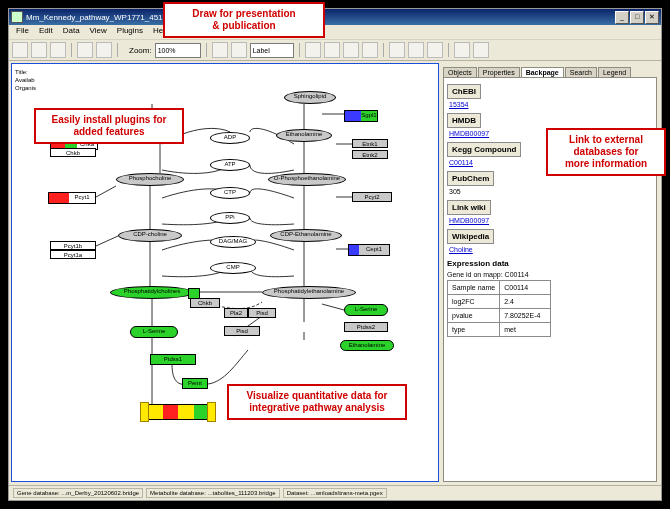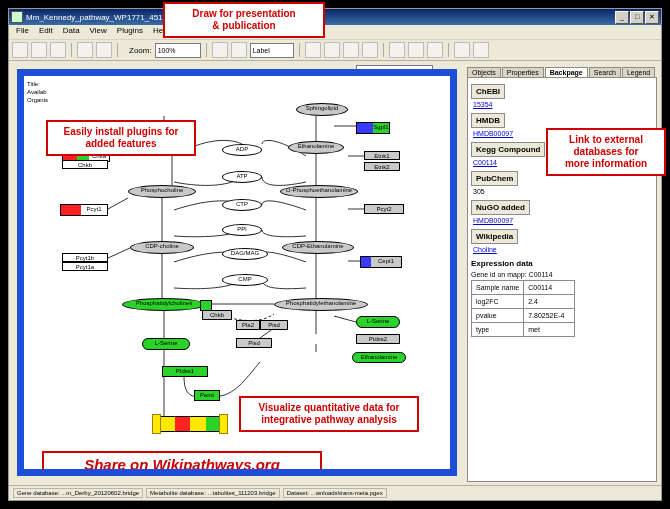--- a/index.html
+++ b/index.html
@@ -21,21 +21,21 @@
   .toolbar{height:20px;background:#ece9d8;display:flex;align-items:center;font-size:8px;padding:0 3px;gap:3px;border-bottom:1px solid #b5b0a0;}
   .tbtn{width:14px;height:14px;border:1px solid #bbb;background:#f4f2ec;display:inline-block;}
   .zoom-label{font-size:8px;margin-left:6px;}
   .zoom-box{width:42px;height:13px;background:#fff;border:1px solid #7a7a7a;font-size:7px;line-height:13px;padding-left:2px;}
   .sep{width:1px;height:14px;background:#aaa;margin:0 2px;}
   .lbl-box{width:40px;height:13px;background:#fff;border:1px solid #7a7a7a;font-size:7px;line-height:13px;padding-left:2px;}
   .vis-box{position:absolute;right:228px;top:56px;width:72px;height:13px;background:#fff;border:1px solid #7a7a7a;font-size:7px;line-height:13px;padding-left:3px;}
 
   
   .main{position:absolute;left:0;top:52px;right:0;bottom:16px;display:flex;}
-  .canvas{position:relative;width:426px;background:#fff;border:7px solid #1d4ed8;margin:8px;overflow:hidden;}
+  .canvas{position:relative;width:426px;background:#fff;border:1px solid #1d4ed8;margin:2px;overflow:hidden;}
   .sidepanel{position:relative;flex:1;background:#ece9d8;margin:2px 2px 2px 0;display:flex;flex-direction:column;}
 
   
   .canvas-legend{position:absolute;left:3px;top:4px;font-size:6px;color:#000;line-height:8px;}
 
   
   .node{position:absolute;font-size:6px;text-align:center;box-sizing:border-box;border:1px solid #000;background:#fff;color:#000;line-height:9px;}
   .rect{border-radius:0;}
   .ell{border-radius:50%;}
   .round{border-radius:6px;}
@@ -240,43 +240,40 @@
       <div style="position:absolute;left:176px;top:224px;width:10px;height:9px;background:#2ad22a;border:1px solid #000;"></div>
 
       <div class="anno" style="left:22px;top:44px;width:150px;">
         <span style="white-space:pre-line;">Easily install plugins for
 added features</span>
       </div>
       <div class="anno" style="left:215px;top:320px;width:180px;">
         <span style="white-space:pre-line;">Visualize quantitative data  for
 integrative pathway analysis</span>
       </div>
-      <div class="anno big" style="left:18px;top:375px;width:280px;">
-        <span>Share on Wikipathways.org</span>
-      </div>
     </div>
 
     <div class="sidepanel">
       <div class="tabs">
         <div class="tab">Objects</div>
         <div class="tab">Properties</div>
         <div class="tab active">Backpage</div>
         <div class="tab">Search</div>
         <div class="tab">Legend</div>
       </div>
       <div class="panelbody">
         <div class="dbbox">ChEBI</div>
         <a class="dblink" href="#">15354</a>
         <div class="dbbox">HMDB</div>
         <a class="dblink" href="#">HMDB00097</a>
         <div class="dbbox">Kegg Compound</div>
         <a class="dblink" href="#">C00114</a>
         <div class="dbbox">PubChem</div>
         <span class="dbplain">305</span>
-        <div class="dbbox">NuGO added</div>
+        <div class="dbbox">Link wiki</div>
         <a class="dblink" href="#">HMDB00097</a>
         <div class="dbbox">Wikipedia</div>
         <a class="dblink" href="#">Choline</a>
 
         <div class="exp-title">Expression data</div>
         <div class="geneid">Gene id on mapp: C00114</div>
         <table class="exp">
           <tbody>
               <tr>
             <td>Sample name</td>

